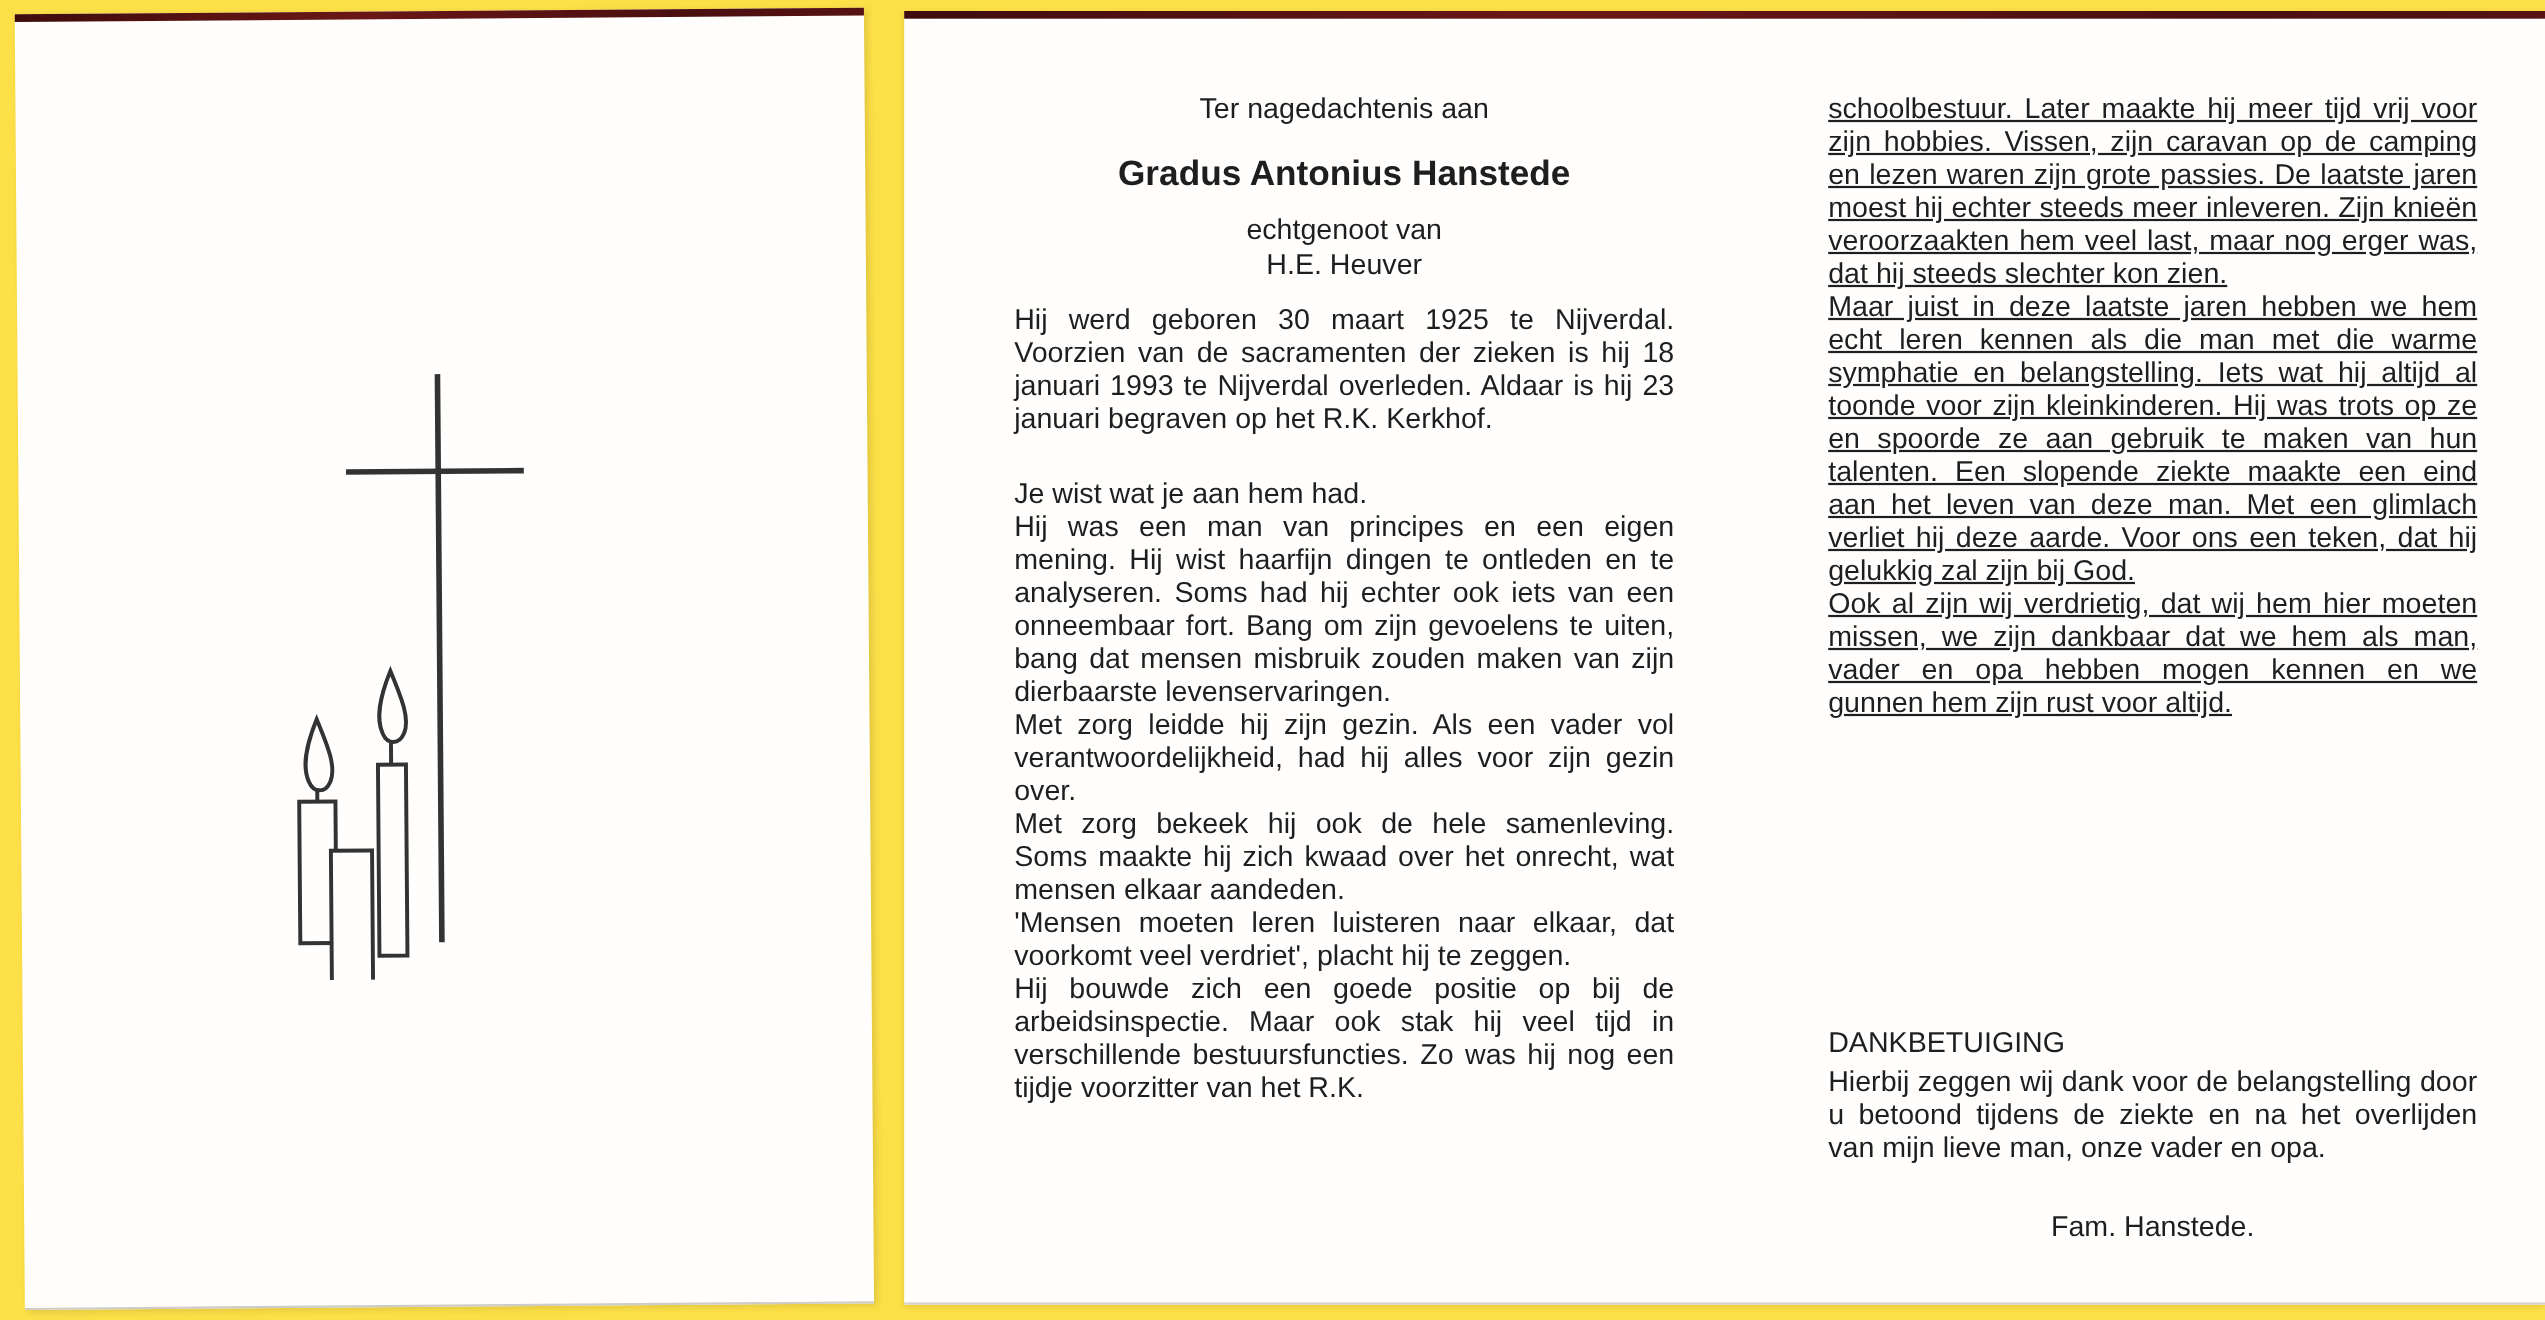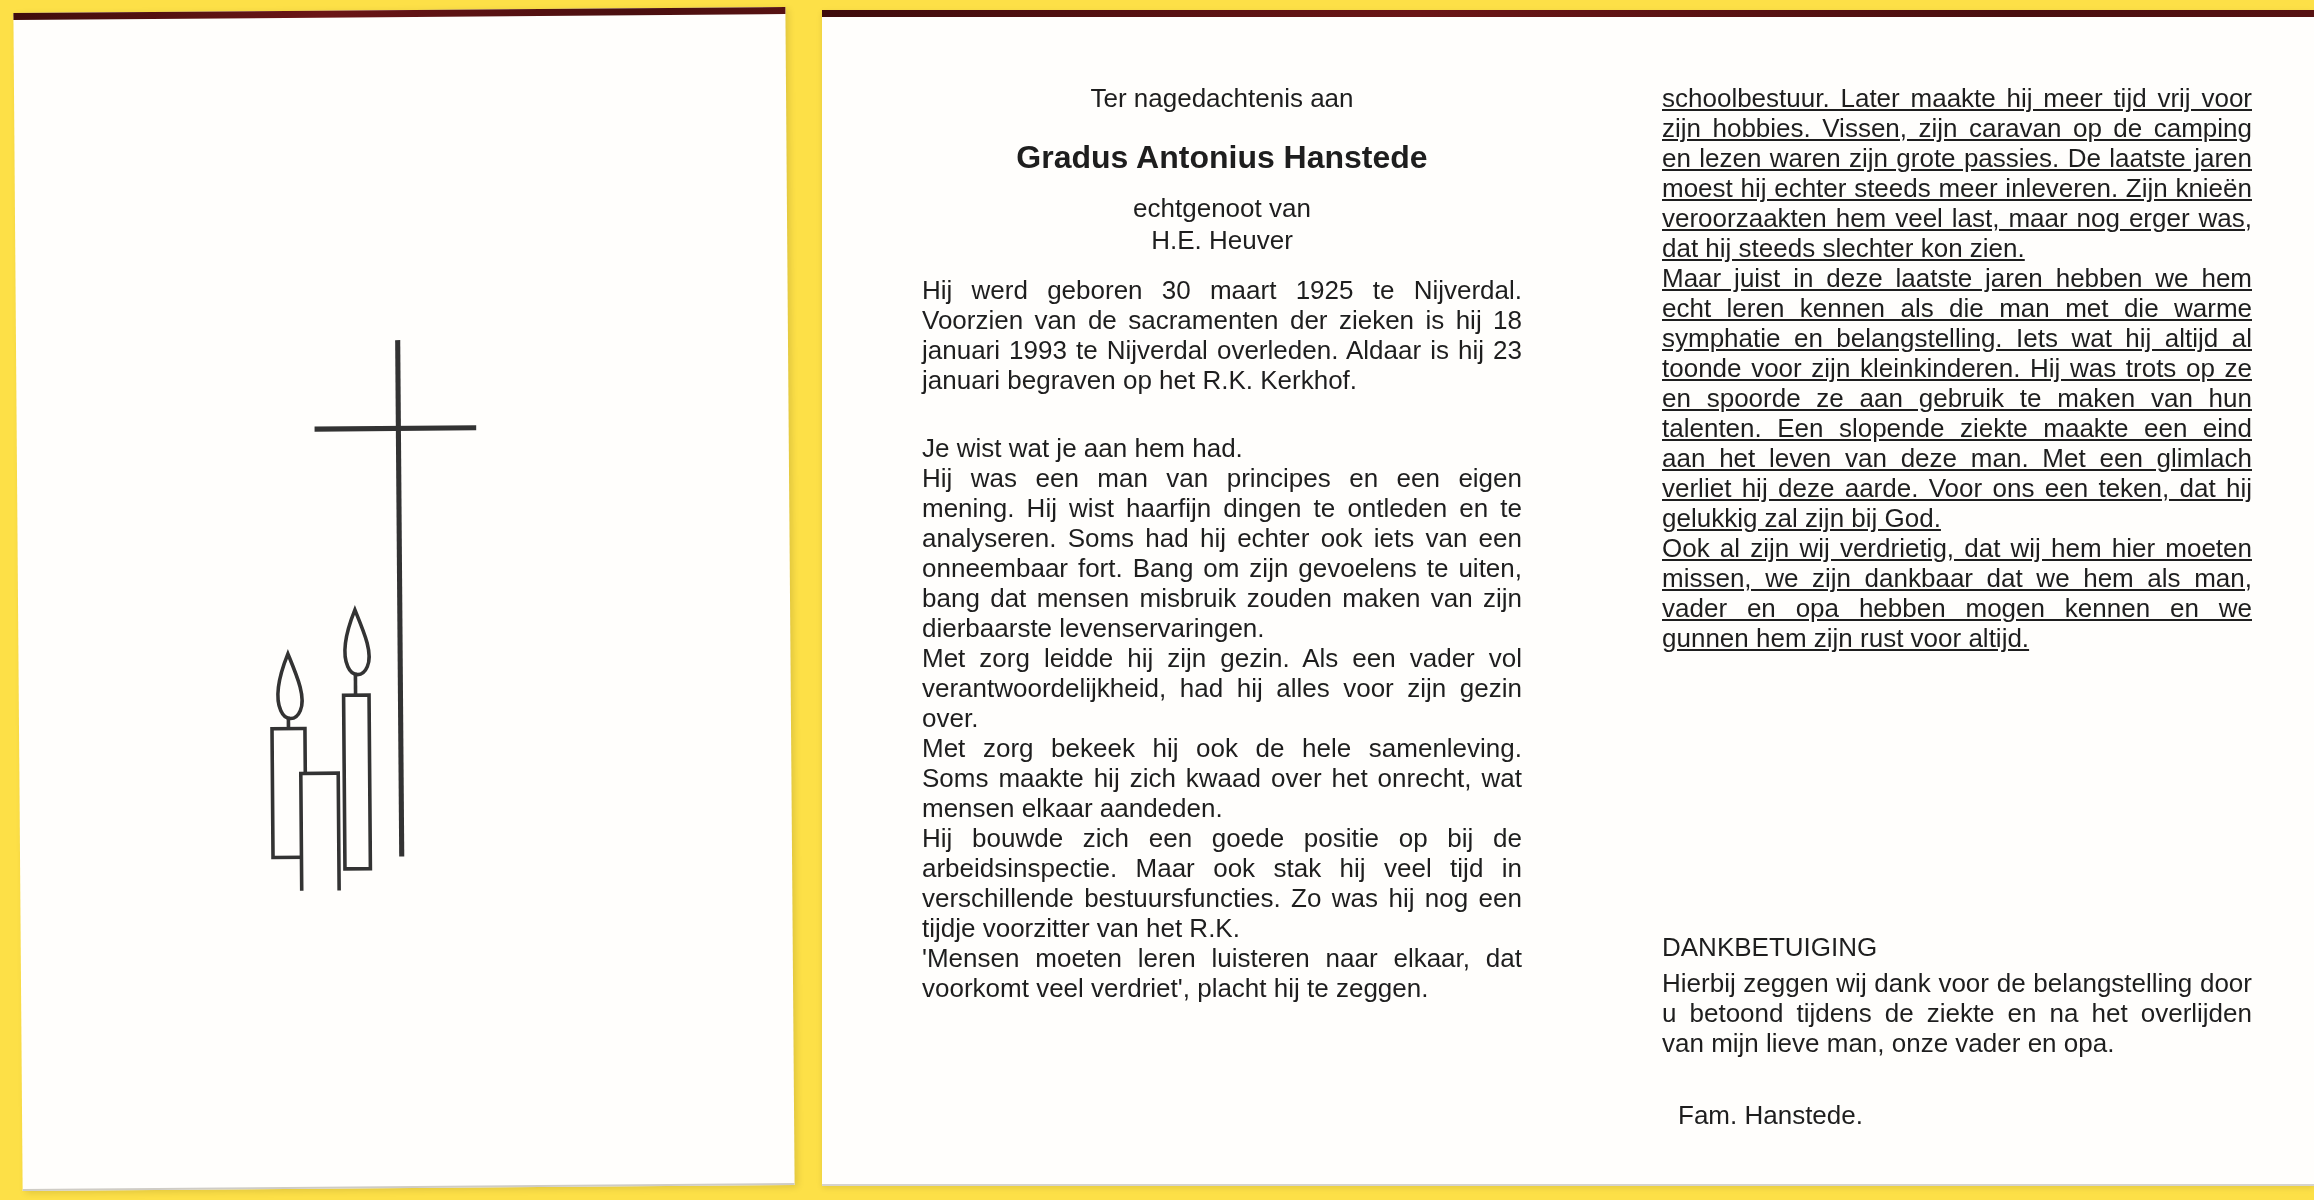--- a/index.html
+++ b/index.html
@@ -54,21 +54,21 @@
   .intro    { margin: 0; }
   .name     { margin: 29px 0 0; font-weight: bold; font-size: 32px; }
   .relation  { margin: 21px 0 0; }
   .relation2 { margin: 2px 0 0; }
   .paras-1  { margin-top: 20px; }
   .para { margin: 0; text-align: justify; }
   .para.gap-after { margin-bottom: 38px; }
   .ack { position: absolute; top: 849px; left: 0; width: 100%; }
   .ack-title { margin: 0; }
   .ack-body  { margin: 6px 0 0; text-align: justify; }
-  .signature { margin: 42px 16px 0; text-align: left; }
+  .signature { margin: 42px 2px 0; text-align: center; }
 </style>
 </head>
 <body>
 
 <div class="viewport">
 
   <div class="card card-left">
     <div class="scan-edge"></div>
     <svg class="illustration" viewBox="0 0 155 370" fill="none" stroke="#333333" stroke-width="2.4">
 
@@ -96,22 +96,22 @@
         <p class="name">Gradus Antonius Hanstede</p>
         <p class="relation">echtgenoot van</p>
         <p class="relation2">H.E. Heuver</p>
       </div>
       <div class="paras paras-1">
           <p class="para gap-after">Hij werd geboren 30 maart 1925 te Nijverdal. Voorzien van de sacramenten der zieken is hij 18 januari 1993 te Nijverdal overleden. Aldaar is hij 23 januari begraven op het R.K. Kerkhof.</p>
           <p class="para">Je wist wat je aan hem had.</p>
           <p class="para">Hij was een man van principes en een eigen mening. Hij wist haarfijn dingen te ontleden en te analyseren. Soms had hij echter ook iets van een onneembaar fort. Bang om zijn gevoelens te uiten, bang dat mensen misbruik zouden maken van zijn dierbaarste levenservaringen.</p>
           <p class="para">Met zorg leidde hij zijn gezin. Als een vader vol verantwoordelijkheid, had hij alles voor zijn gezin over.</p>
           <p class="para">Met zorg bekeek hij ook de hele samenleving. Soms maakte hij zich kwaad over het onrecht, wat mensen elkaar aandeden.</p>
+          <p class="para">'Mensen moeten leren luisteren naar elkaar, dat voorkomt veel verdriet', placht hij te zeggen.</p>
           <p class="para">Hij bouwde zich een goede positie op bij de arbeidsinspectie. Maar ook stak hij veel tijd in verschillende bestuursfuncties. Zo was hij nog een tijdje voorzitter van het R.K.</p>
-          <p class="para">'Mensen moeten leren luisteren naar elkaar, dat voorkomt veel verdriet', placht hij te zeggen.</p>
         </div>
     </div>
 
     <div class="col col2">
       <div class="paras">
           <p class="para">schoolbestuur. Later maakte hij meer tijd vrij voor zijn hobbies. Vissen, zijn caravan op de camping en lezen waren zijn grote passies. De laatste jaren moest hij echter steeds meer inleveren. Zijn knieën veroorzaakten hem veel last, maar nog erger was, dat hij steeds slechter kon zien.</p>
           <p class="para">Maar juist in deze laatste jaren hebben we hem echt leren kennen als die man met die warme symphatie en belangstelling. Iets wat hij altijd al toonde voor zijn kleinkinderen. Hij was trots op ze en spoorde ze aan gebruik te maken van hun talenten. Een slopende ziekte maakte een eind aan het leven van deze man. Met een glimlach verliet hij deze aarde. Voor ons een teken, dat hij gelukkig zal zijn bij God.</p>
           <p class="para">Ook al zijn wij verdrietig, dat wij hem hier moeten missen, we zijn dankbaar dat we hem als man, vader en opa hebben mogen kennen en we gunnen hem zijn rust voor altijd.</p>
         </div>
       <div class="ack">

